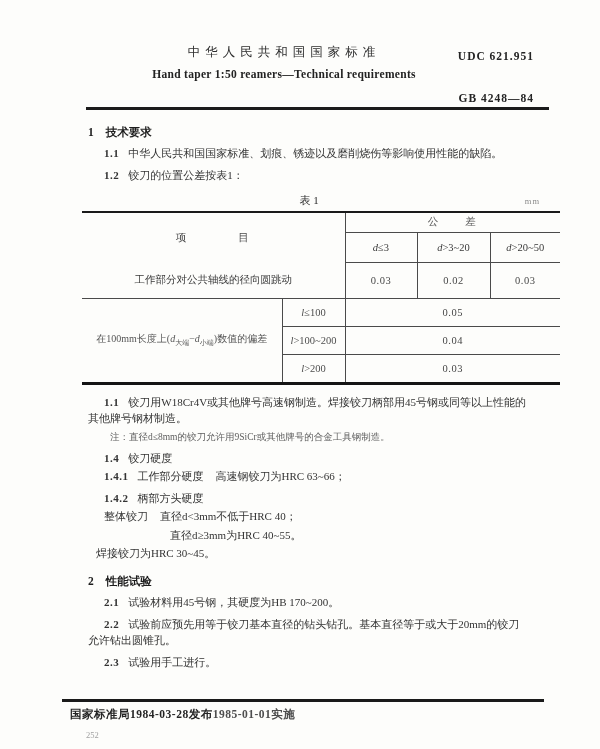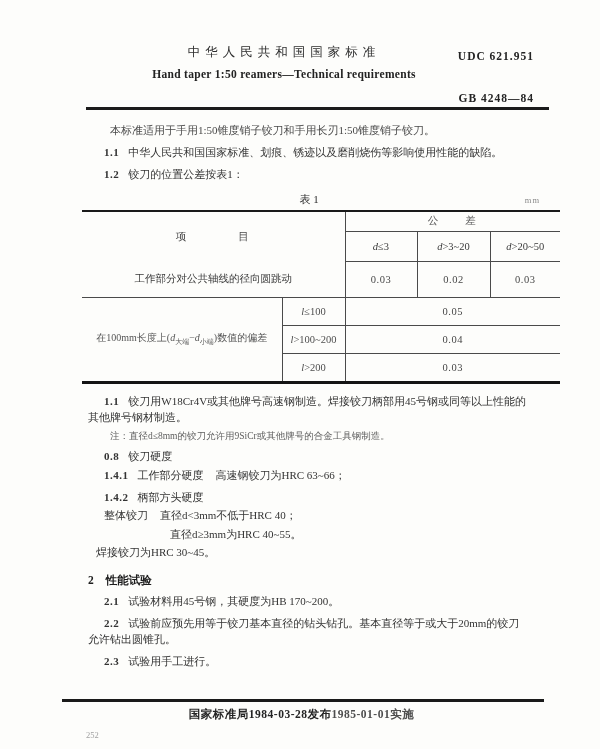--- a/index.html
+++ b/index.html
@@ -44,42 +44,44 @@
   .dev-label{font-size:10px; color:#555;}
   .val{letter-spacing:0.5px; color:#474747;}
   .cond{color:#4e4e4e;margin-top:40px;}
   
   .note{margin-top:4px; padding-left:22px; font-size:9.5px; color:#5e5e5e;}
   .ind-line{margin-top:3px; font-size:11px; line-height:1.4; color:#333;}
   .pl16{padding-left:16px;} .pl104{padding-left:104px;} .pl82{padding-left:82px;} .pl8{padding-left:8px;}
   .gap12{display:inline-block; width:12px;}
   
   .footer-rule{position:absolute; left:62px; top:699px; width:482px; height:2.5px; background:#1a1a1a;}
-  .footer-row{position:absolute; left:70px; top:707px; width:463px; display:flex; justify-content:center;
+  .footer-row{position:absolute; left:70px; top:707px; width:463px; display:flex; justify-content:flex-start;
               font-weight:bold; font-size:11.5px; color:#242424; letter-spacing:0.5px;}
   .footer-eff{color:#4e4e4e;}
   .page-num{position:absolute; left:86px; top:730px; font-size:8.5px; color:#a0a0a0;}
 </style>
 </head>
 <body>
 
 <div class="page">
 
   <div class="hdr">
     <div class="hdr-center">
       <div class="org-title">中华人民共和国国家标准</div>
       <div class="en-title">Hand taper 1:50 reamers—Technical requirements</div>
     </div>
     <div class="udc">UDC 621.951</div>
     <div class="std-code">GB 4248—84</div>
   </div>
   <div class="hdr-rule"></div>
 
-  <p class="para intro">本标准适用于手用1:50锥度销子铰刀和手用长刃1:50锥度销子铰刀。</p>
 
+  <div class="sec-h">
+    <span class="sec-num">1</span><span>技术要求</span>
+  </div>
 
   <p class="para clause">
     <span class="cnum">1.1</span><span>中华人民共和国国家标准、划痕、锈迹以及磨削烧伤等影响使用性能的缺陷。</span>
   </p>
   <p class="para clause">
     <span class="cnum">1.2</span><span>铰刀的位置公差按表1：</span>
   </p>
 
   <div class="tbl-cap-row">
     <span>表 1</span>
@@ -127,21 +129,21 @@
     </tr>
   </tbody>
     </table>
 
   <p class="para clause" style="margin-top:10px;">
     <span class="cnum">1.1</span><span>铰刀用W18Cr4V或其他牌号高速钢制造。焊接铰刀柄部用45号钢或同等以上性能的其他牌号钢材制造。</span>
   </p>
   <p class="para note">注：直径d≤8mm的铰刀允许用9SiCr或其他牌号的合金工具钢制造。</p>
 
   <p class="para clause">
-    <span class="cnum">0.8</span><span>铰刀硬度</span>
+    <span class="cnum">1.4</span><span>铰刀硬度</span>
   </p>
 
   <div class="ind-line pl16">
     <span class="cnum">1.4.1</span><span>工作部分硬度</span><span class="gap12"></span><span>高速钢铰刀为HRC 63~66；</span>
   </div>
 
   <div class="ind-line pl16" style="margin-top:6px;">
     <span class="cnum">1.4.2</span><span>柄部方头硬度</span>
   </div>
   <div class="ind-line pl16">

